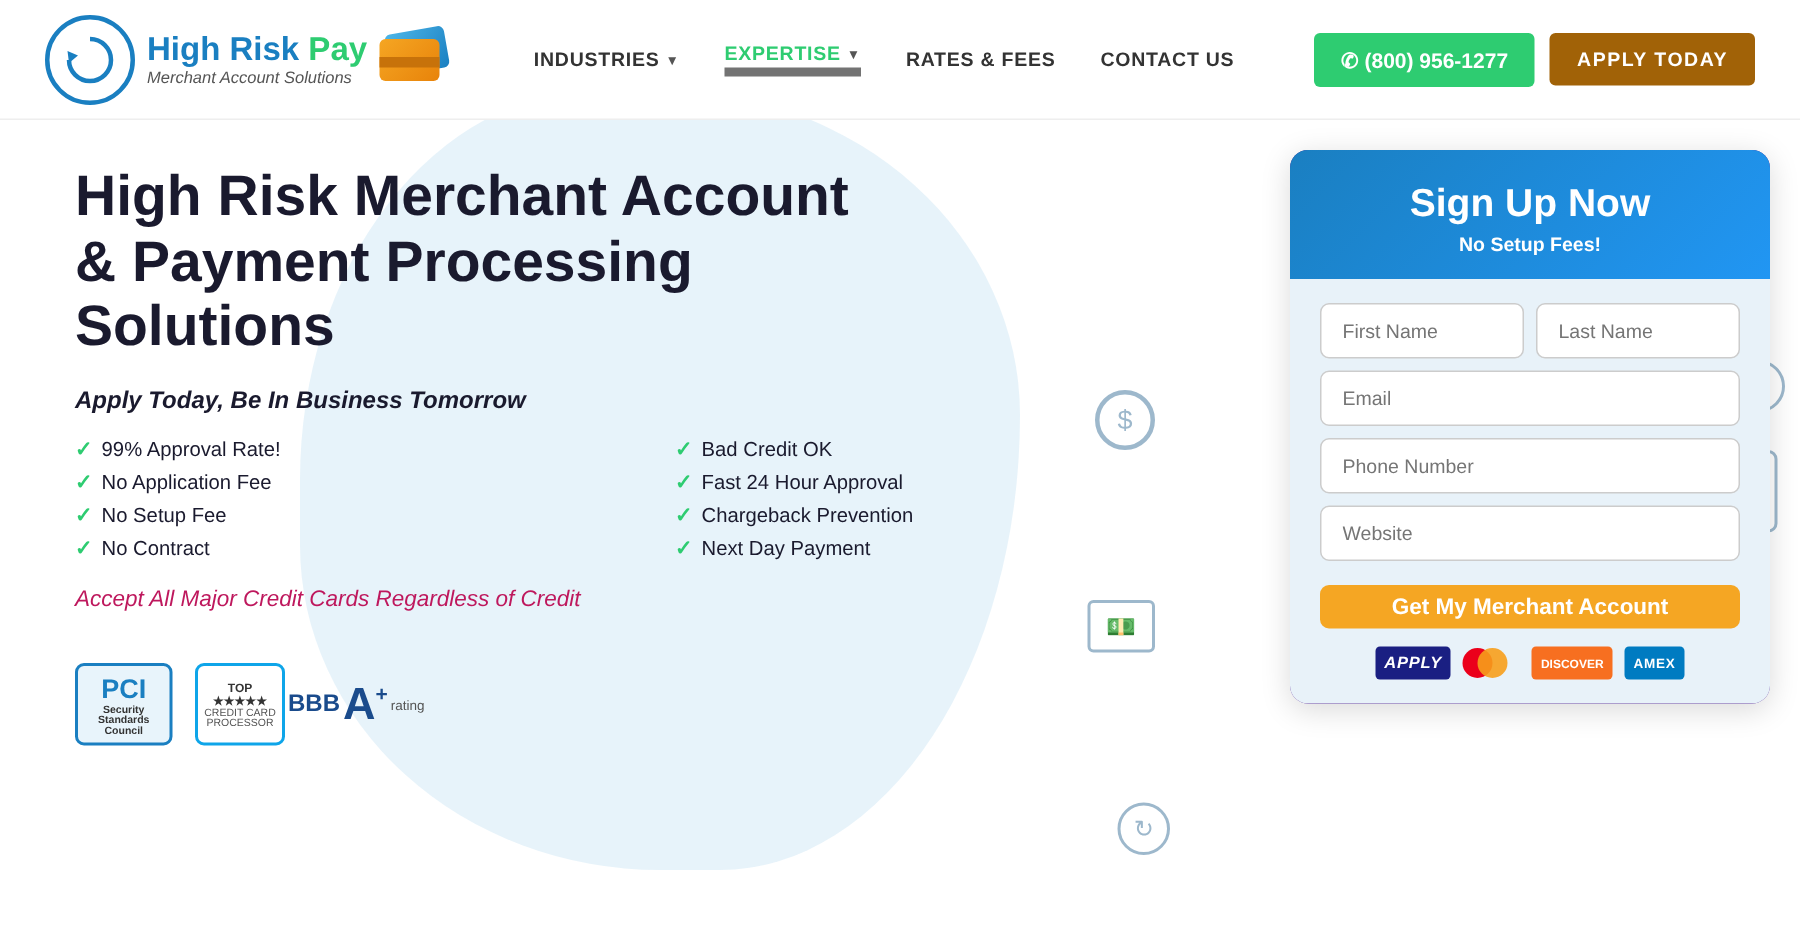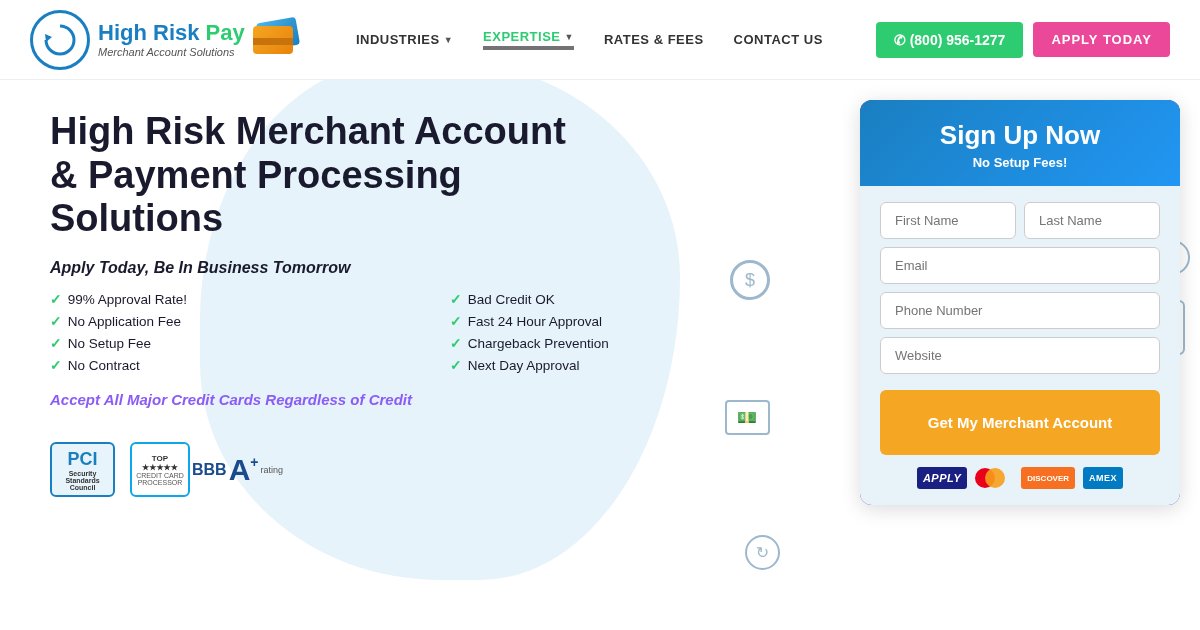--- a/index.html
+++ b/index.html
@@ -99,21 +99,21 @@
       color: #333;
       text-transform: uppercase;
       letter-spacing: 0.5px;
       cursor: pointer;
       display: flex;
       align-items: center;
       gap: 4px;
     }
     .nav-item.active {
       color: #2ecc71;
-      border-bottom: 4px solid #737373;
+      border-bottom: 6px solid #737373;
       padding-bottom: 2px;
     }
     .chevron-down {
       font-size: 9px;
       color: #555;
     }
 
     
     .header-buttons {
       display: flex;
@@ -127,21 +127,21 @@
       padding: 10px 18px;
       border-radius: 4px;
       font-size: 14px;
       font-weight: 700;
       cursor: pointer;
       display: flex;
       align-items: center;
       gap: 6px;
     }
     .btn-apply {
-      background: #ec4899;
+      background: #a16207;
       color: white;
       border: none;
       padding: 10px 18px;
       border-radius: 4px;
       font-size: 13px;
       font-weight: 700;
       cursor: pointer;
       text-transform: uppercase;
       letter-spacing: 1px;
     }
@@ -211,23 +211,23 @@
       color: #1a1a2e;
     }
     .check-icon {
       color: #2ecc71;
       font-weight: 900;
       font-size: 14px;
     }
 
     .accept-text {
       font-size: 15px;
-      font-weight: 700;
+      font-weight: 400;
       font-style: italic;
-      color: #8b5cf6;
+      color: #be185d;
       margin-top: 18px;
       position: relative;
       z-index: 2;
     }
 
     
     .trust-badges {
       display: flex;
       gap: 15px;
       margin-top: 18px;
@@ -406,21 +406,21 @@
       color: #999;
       background: #fff;
       outline: none;
       margin-bottom: 8px;
     }
     .form-input:last-child { margin-bottom: 0; }
     .name-row .form-input { margin-bottom: 0; flex: 1; }
 
     .btn-submit {
       width: 100%;
-      padding: 24px;
+      padding: 6px;
       background: #f5a623;
       color: white;
       border: none;
       border-radius: 6px;
       font-size: 15px;
       font-weight: 700;
       cursor: pointer;
       margin-top: 8px;
       margin-bottom: 12px;
     }
@@ -535,21 +535,21 @@
       <div class="feature-item">
         <span class="check-icon">✓</span>
         <span>Chargeback Prevention</span>
       </div>
       <div class="feature-item">
         <span class="check-icon">✓</span>
         <span>No Contract</span>
       </div>
       <div class="feature-item">
         <span class="check-icon">✓</span>
-        <span>Next Day Approval</span>
+        <span>Next Day Payment</span>
       </div>
     </div>
 
     <p class="accept-text">Accept All Major Credit Cards Regardless of Credit</p>
 
     <div class="trust-badges">
 
       <div class="badge-pci">
         <div class="pci-big">PCI</div>
         <div style="font-size:7px;text-align:center;color:#333;font-weight:600">Security<br>Standards<br>Council</div>

